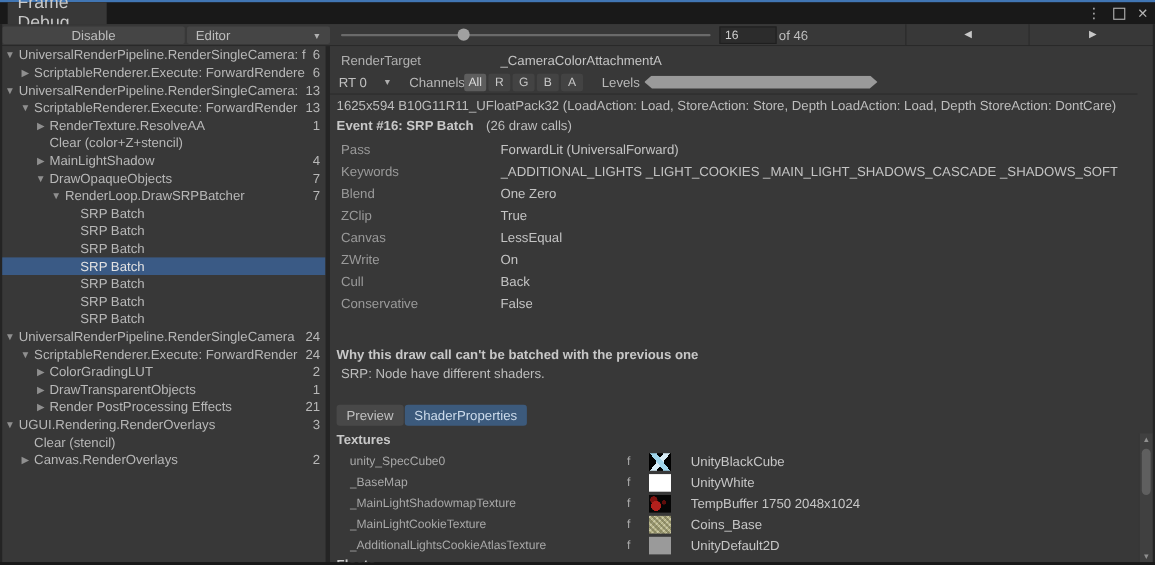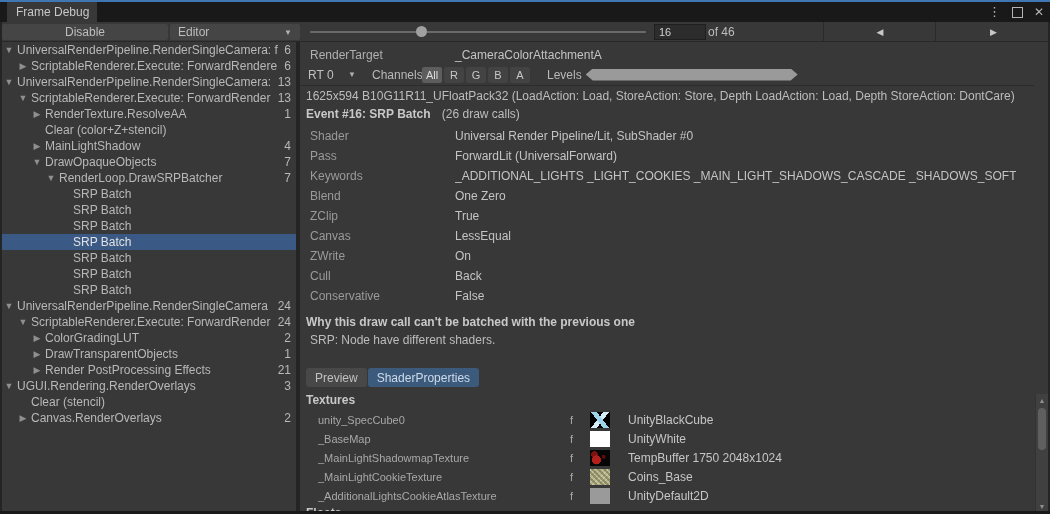--- a/index.html
+++ b/index.html
@@ -3,21 +3,21 @@
 <meta charset="utf-8">
 <style>
   html,body{margin:0;padding:0;background:#383838;}
   body{width:1050px;height:514px;position:relative;overflow:hidden;
        font-family:"Liberation Sans","DejaVu Sans",sans-serif;
        -webkit-font-smoothing:antialiased;}
   
   #titlebar{position:absolute;top:0;left:0;width:1050px;height:22px;background:#191919;}
   .focus-strip{position:absolute;top:0;left:0;width:100%;height:2px;background:#4176b4;}
   .doc-tab{position:absolute;left:7px;top:2px;width:90px;height:20px;background:#383838;
-           color:#c8c8c8;font-size:12px;display:flex;align-items:center;padding-left:9px;box-sizing:border-box;}
+           color:#c8c8c8;font-size:16px;display:flex;align-items:center;padding-left:9px;box-sizing:border-box;}
   .win-controls{position:absolute;right:6px;top:2px;height:20px;display:flex;align-items:center;gap:11px;color:#b4b4b4;}
   .kebab{font-size:13px;line-height:20px;}
   .maxbox{width:9px;height:9px;border:1px solid #b4b4b4;display:inline-block;}
   .closex{font-size:12px;line-height:20px;}
   
   #toolbar{position:absolute;top:22px;left:0;width:1050px;height:20px;background:#383838;border-bottom:1px solid #282828;box-sizing:border-box;}
   .disable-btn{position:absolute;left:2px;top:2px;width:166px;height:16px;background:#454545;border-radius:2px;
                color:#bdbdbd;font-size:12px;display:flex;align-items:center;justify-content:center;}
   .editor-dd{position:absolute;left:170px;top:2px;width:130px;height:16px;background:#454545;border-radius:2px;
              color:#bdbdbd;font-size:12px;display:flex;align-items:center;padding:0 8px;box-sizing:border-box;}
@@ -292,24 +292,20 @@
     <span class="levels-label">Levels</span>
     <div class="levels-bar"></div>
   </div>
   <div class="buffer-line">1625x594 B10G11R11_UFloatPack32 (LoadAction: Load, StoreAction: Store, Depth LoadAction: Load, Depth StoreAction: DontCare)</div>
   <div class="event-line">
     <span class="event-title">Event #16: SRP Batch</span>
     <span class="event-draws">(26 draw calls)</span>
   </div>
   <div id="props">
     <div class="prow">
-        <span class="plabel">Shader</span>
-        <span class="pvalue">Universal Render Pipeline/Lit, SubShader #0</span>
-      </div>
-    <div class="prow">
         <span class="plabel">Pass</span>
         <span class="pvalue">ForwardLit (UniversalForward)</span>
       </div>
     <div class="prow">
         <span class="plabel">Keywords</span>
         <span class="pvalue">_ADDITIONAL_LIGHTS _LIGHT_COOKIES _MAIN_LIGHT_SHADOWS_CASCADE _SHADOWS_SOFT</span>
       </div>
     <div class="prow">
         <span class="plabel">Blend</span>
         <span class="pvalue">One Zero</span>

